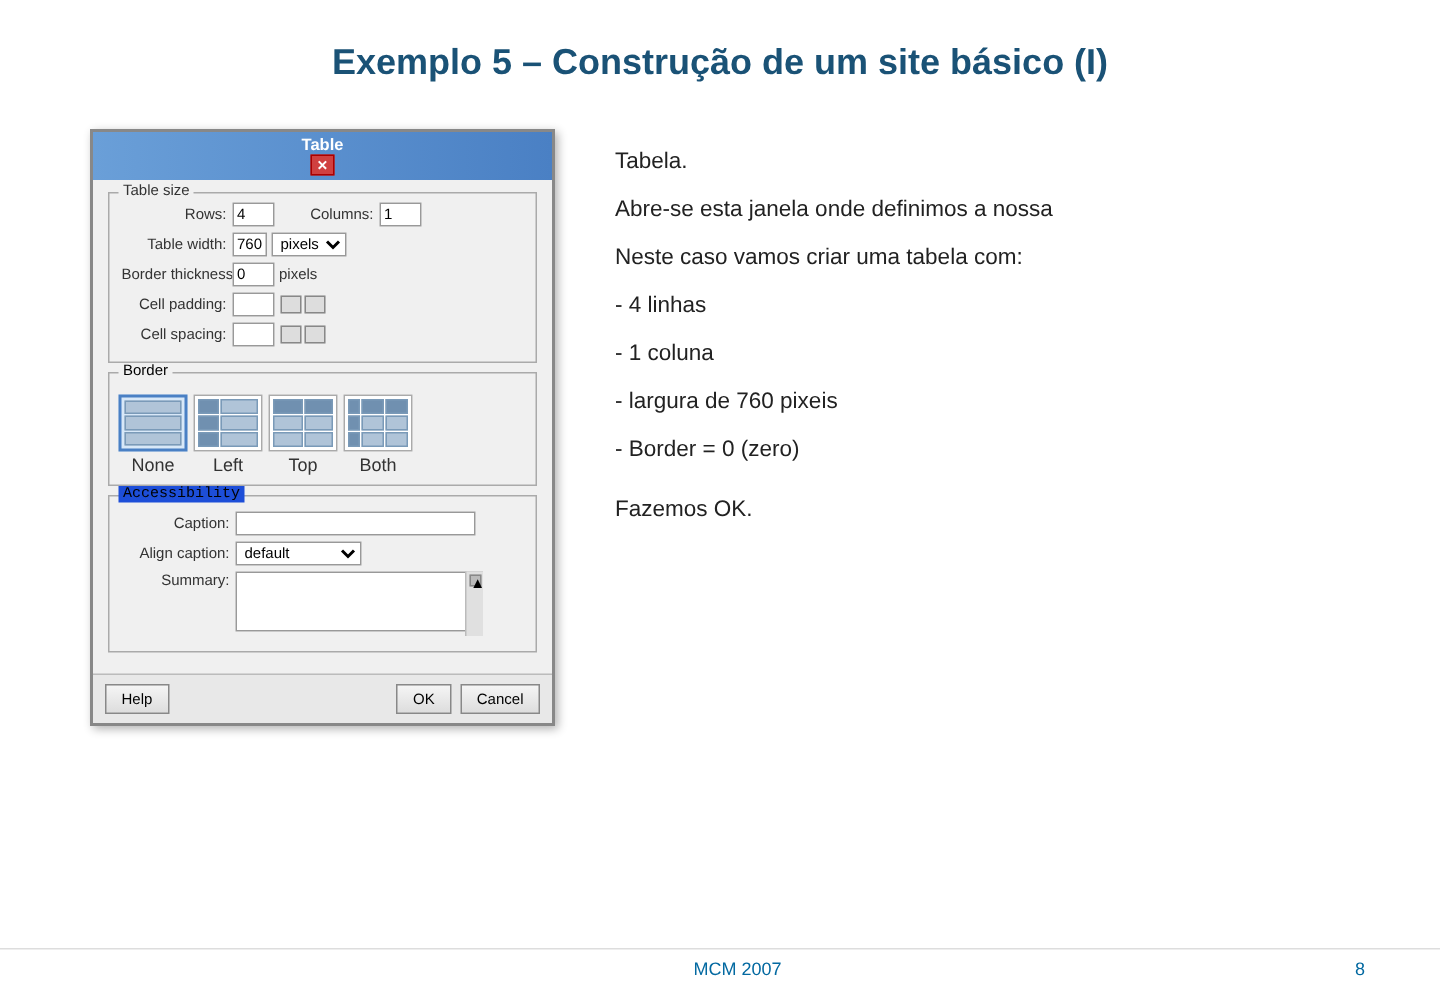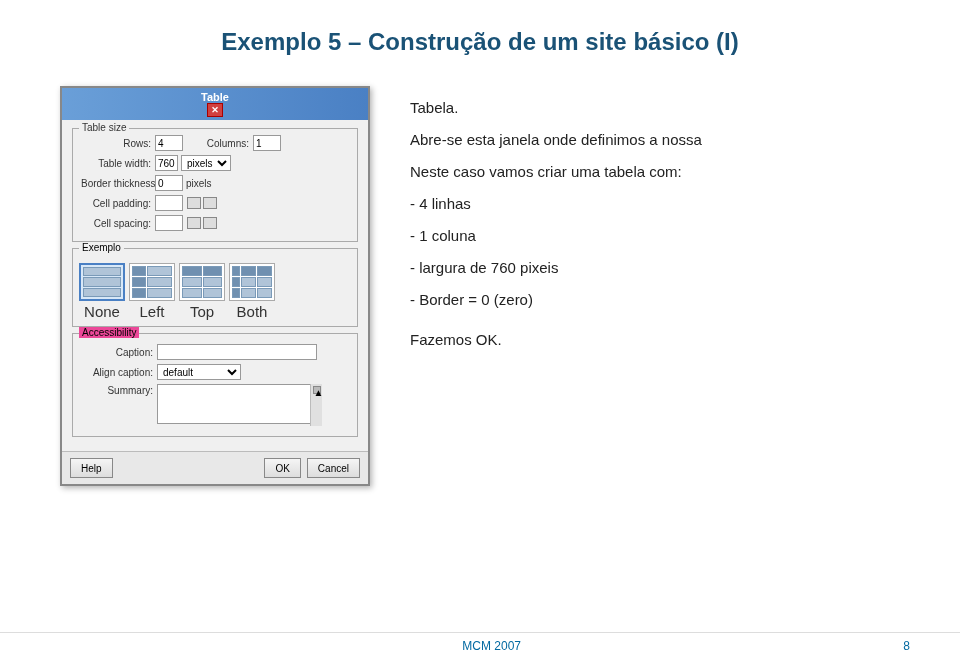--- a/index.html
+++ b/index.html
@@ -166,21 +166,21 @@
       position: relative;
       cursor: pointer;
     }
 
     .layout-icon.selected {
       border: 2px solid #4a80c4;
       background: #d8e8f8;
     }
 
     .layout-icon-label {
-      font-size: 15px;
+      font-size: 12px;
       color: #333;
       text-align: center;
     }
 
     
     .icon-grid {
       width: 100%;
       height: 100%;
       display: flex;
       flex-direction: column;
@@ -214,23 +214,24 @@
       padding: 10px 6px 6px;
       margin-bottom: 6px;
       position: relative;
       background: #f0f0f0;
     }
 
     .accessibility-title {
       position: absolute;
       top: -7px;
       left: 6px;
-      background: #ec4899;
+      background: #1d4ed8;
       font-size: 10px;
       padding: 0 3px;
+      font-family: Liberation Mono, monospace;
     }
 
     .summary-textarea {
       width: 100%;
       height: 40px;
       border: 1px solid #999;
       font-size: 9px;
       resize: none;
       background: white;
     }
@@ -335,21 +336,21 @@
           <input class="form-input" style="width: 28px;" type="text" value="">
 
           <div style="display:flex; gap:2px; margin-left:4px;">
             <div style="width:14px;height:12px;border:1px solid #888;background:#ddd;cursor:pointer;"></div>
             <div style="width:14px;height:12px;border:1px solid #888;background:#ddd;cursor:pointer;"></div>
           </div>
         </div>
       </div>
 
       <div class="header-section">
-        <span class="header-section-title">Exemplo</span>
+        <span class="header-section-title">Border</span>
         <div class="layout-icons-row">
 
           <div class="layout-icon-container">
             <div class="layout-icon selected">
               <div class="icon-grid">
                 <div class="icon-grid-row">
                     <div class="icon-grid-cell"></div>
                   </div>
                 <div class="icon-grid-row">
                     <div class="icon-grid-cell"></div>

